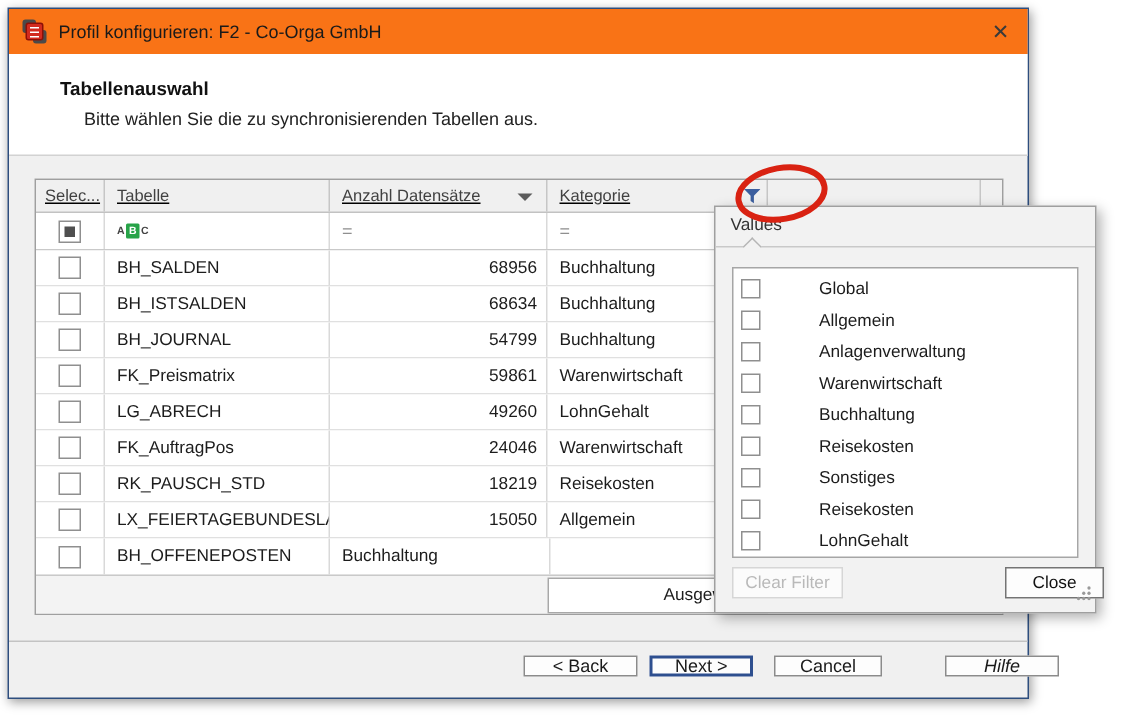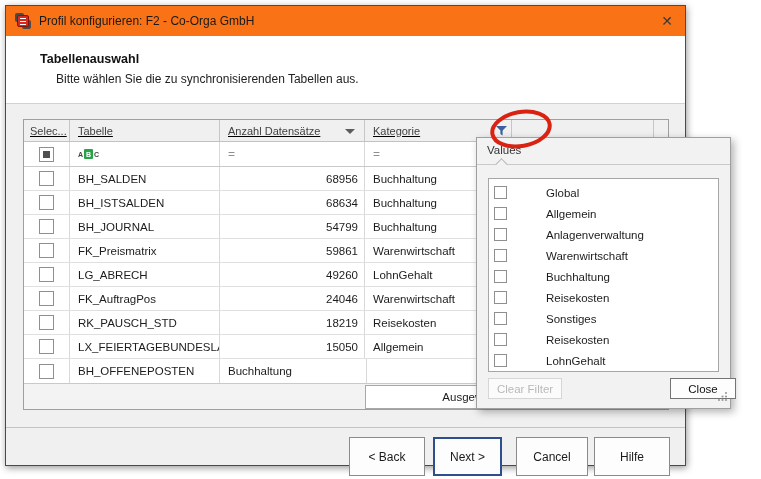--- a/index.html
+++ b/index.html
@@ -66,26 +66,26 @@
          display: flex; align-items: center; justify-content: center; }
   .cbx .ind { width: 7px; height: 7px; background: #4f4f4f; }
 
   .foot { height: 26px; background: #f3f3f3; border-top: 1px solid #c9c9c9; }
   .sumcell { width: 147px; margin-left: 341px; height: 24px; margin-top: 1px;
              background: #fff; border: 1px solid #a8a8a8; display: flex; align-items: center;
              justify-content: flex-end; padding-right: 6px; font-size: 11.5px; color: #1c1c1c; }
 
   
   .btn-sep { position: absolute; left: 0; top: 421px; width: 100%; height: 1px; background: #c3c3c3; }
-  .btn { position: absolute; top: 431px; height: 39px; background: #fdfdfd; border: 1px solid #8b8b8b;
+  .btn { position: absolute; top: 431px; height: 14px; background: #fdfdfd; border: 1px solid #8b8b8b;
          font-size: 12px; color: #1a1a1a; display: flex; align-items: center; justify-content: center; }
   .btn-back   { left: 343px; width: 76px; }
   .btn-next   { left: 427px; width: 69px; border: 2px solid #2e4f8f; }
   .btn-cancel { left: 510px; width: 72px; }
-  .btn-help   { left: 588px; width: 76px; }
+  .btn-help   { left: 624px; width: 76px; font-style: italic; }
 
   
   .popup { position: absolute; left: 476px; top: 137px; width: 255px; height: 272px;
            background: #f2f2f2; border: 1px solid #9f9f9f; box-shadow: 3px 3px 8px rgba(0,0,0,.30);
            z-index: 5; }
   .popup .tab-label { position: absolute; left: 10px; top: 6px; font-size: 11.5px; color: #333; }
   .popup .tab-line { position: absolute; left: 0; top: 26px; width: 100%; height: 1px; background: #c9c9c9; }
   .popup .notch { position: absolute; left: 20px; top: 22px; width: 9px; height: 9px;
                   background: #f2f2f2; border-left: 1px solid #b5b5b5; border-top: 1px solid #b5b5b5;
                   transform: rotate(45deg); }

